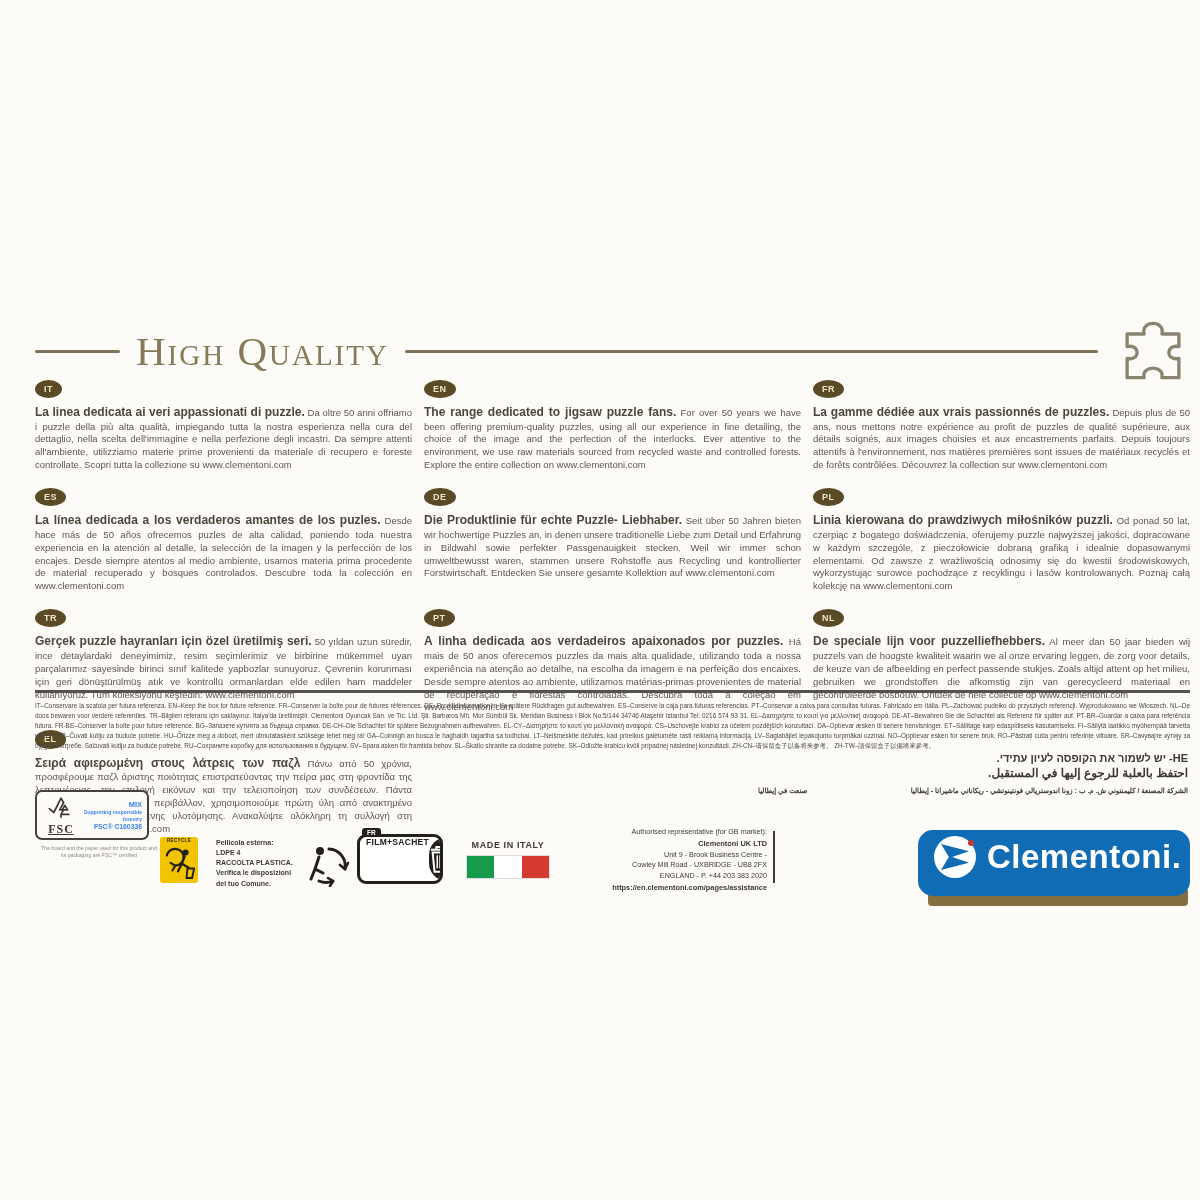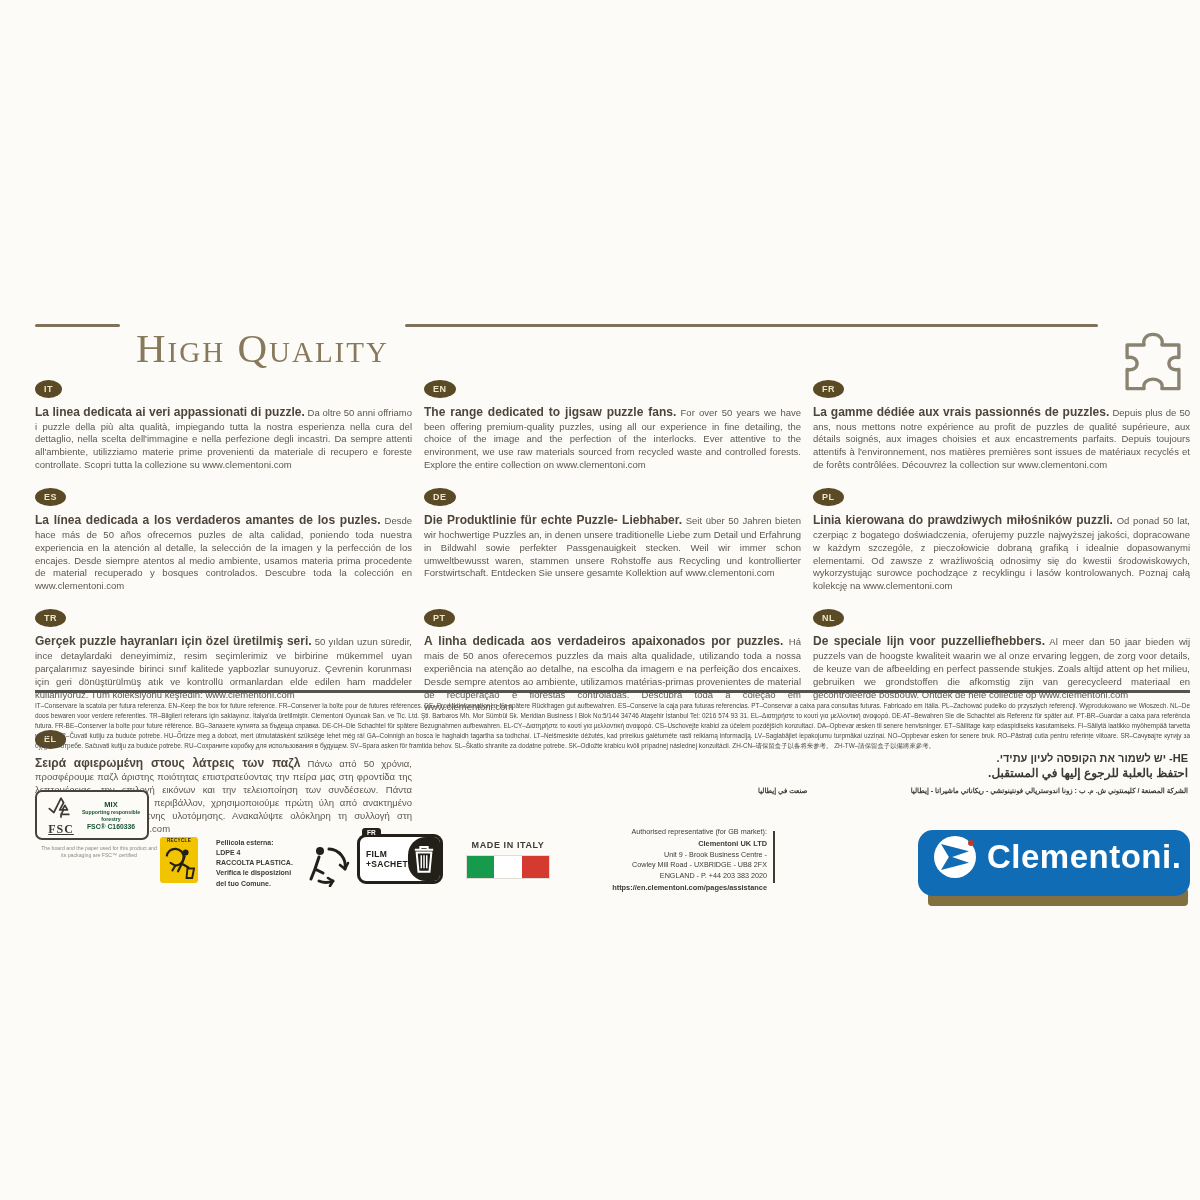--- a/index.html
+++ b/index.html
@@ -1,20 +1,20 @@
 <!DOCTYPE html>
 <html><head>
 <meta charset="utf-8">
 <style>
   html,body{margin:0;padding:0;background:#ffffff;}
   .page{position:relative;width:1200px;height:1200px;background:#fcfbf8;overflow:hidden;
         font-family:"Liberation Sans", sans-serif;color:#5c554c;}
 
   
-  .header{position:absolute;left:35px;top:324px;width:1155px;height:78px;display:flex;}
+  .header{position:absolute;left:35px;top:312px;width:1155px;height:78px;display:flex;align-items:center;}
   .rule{height:3px;background:#7e735a;border-radius:2px;}
   .rule-left{width:85px;}
   .rule-right{flex:1;margin-right:18px;}
   .title-main{font-family:"Liberation Serif", serif;font-variant:small-caps;font-size:41px;
               color:#87795a;margin:0 16px 0 16px;letter-spacing:2px;white-space:nowrap;}
   .title-sub{font-family:"Liberation Sans", sans-serif;font-size:27px;color:#8a7e60;
              letter-spacing:7px;font-weight:400;margin-right:18px;white-space:nowrap;position:relative;top:2px;}
   .puzzle-icon{width:74px;height:76px;flex:0 0 auto;}
 
   
@@ -32,39 +32,39 @@
   .rtl-he{position:absolute;right:12px;top:752px;font-size:11px;font-weight:bold;color:#3c3832;direction:rtl;}
   .rtl-ar{position:absolute;right:12px;top:766px;font-size:12px;font-weight:bold;color:#3c3832;direction:rtl;}
   .rtl-manu{position:absolute;left:758px;right:12px;top:787px;display:flex;justify-content:space-between;
             direction:rtl;font-size:7px;font-weight:bold;color:#3c3832;}
 
   
   .fsc-box{position:absolute;left:35px;top:790px;width:114px;height:50px;border:2px solid #45423c;
            border-radius:7px;display:flex;align-items:center;padding:2px 5px;box-sizing:border-box;background:#fcfbf8;}
   .fsc-left{width:38px;text-align:center;color:#3c3832;text-decoration:underline;}
   .fsc-left .fsc-word{font-family:"Liberation Serif", serif;font-weight:bold;font-size:12px;letter-spacing:1px;}
-  .fsc-right{flex:1;text-align:center;color:#14532d;border-left:0;}
+  .fsc-right{flex:1;text-align:right;color:#3b82f6;border-left:0;}
   .fsc-mix{font-size:7.5px;font-weight:bold;}
   .fsc-sub{font-size:5.2px;font-weight:bold;line-height:1.25;}
   .fsc-code{font-size:6.8px;font-weight:bold;margin-top:1px;}
   .fsc-note{position:absolute;left:40px;top:845px;width:118px;font-size:5.2px;line-height:1.4;
             color:#8d8a84;text-align:center;}
 
   .recycle-badge{position:absolute;left:160px;top:837px;width:38px;height:46px;background:#f2c400;
                  border-radius:3px;text-align:center;box-sizing:border-box;padding-top:1px;}
   .recycle-badge .rb-label{font-size:4.6px;font-weight:bold;color:#231f1a;letter-spacing:.3px;}
   .plastic-note{position:absolute;left:216px;top:838px;width:100px;font-size:7px;font-weight:bold;
                 color:#3e3a34;line-height:1.45;}
 
   .triman{position:absolute;left:303px;top:839px;width:48px;height:48px;}
   .film-badge{position:absolute;left:357px;top:834px;width:86px;height:50px;border:3px solid #232019;
               border-radius:9px;display:flex;box-sizing:border-box;background:#fff;overflow:hidden;}
   .film-tab{position:absolute;left:362px;top:828px;background:#232019;color:#fff;font-size:6.5px;
             font-weight:bold;padding:1px 5px;border-radius:3px;z-index:3;}
-  .film-left{flex:1;display:flex;flex-direction:column;justify-content:center;padding-left:6px;
+  .film-left{flex:1;display:flex;flex-direction:row;justify-content:center;padding-left:6px;
              font-size:8.5px;font-weight:bold;color:#232019;line-height:1.2;letter-spacing:.3px;}
   .film-right{width:36px;background:#232019;display:flex;align-items:center;justify-content:center;
               border-top-left-radius:18px;border-bottom-left-radius:18px;}
 
   .made-italy{position:absolute;left:466px;top:840px;width:84px;text-align:center;}
   .made-italy .mi-label{font-size:9px;font-weight:bold;color:#3e3a34;letter-spacing:.6px;white-space:nowrap;}
   .flag{display:flex;height:22px;margin-top:5px;border:1px solid #e2ded7;}
   .flag div{flex:1;}
   .flag .g{background:#169a4b;}
   .flag .w{background:#ffffff;}

